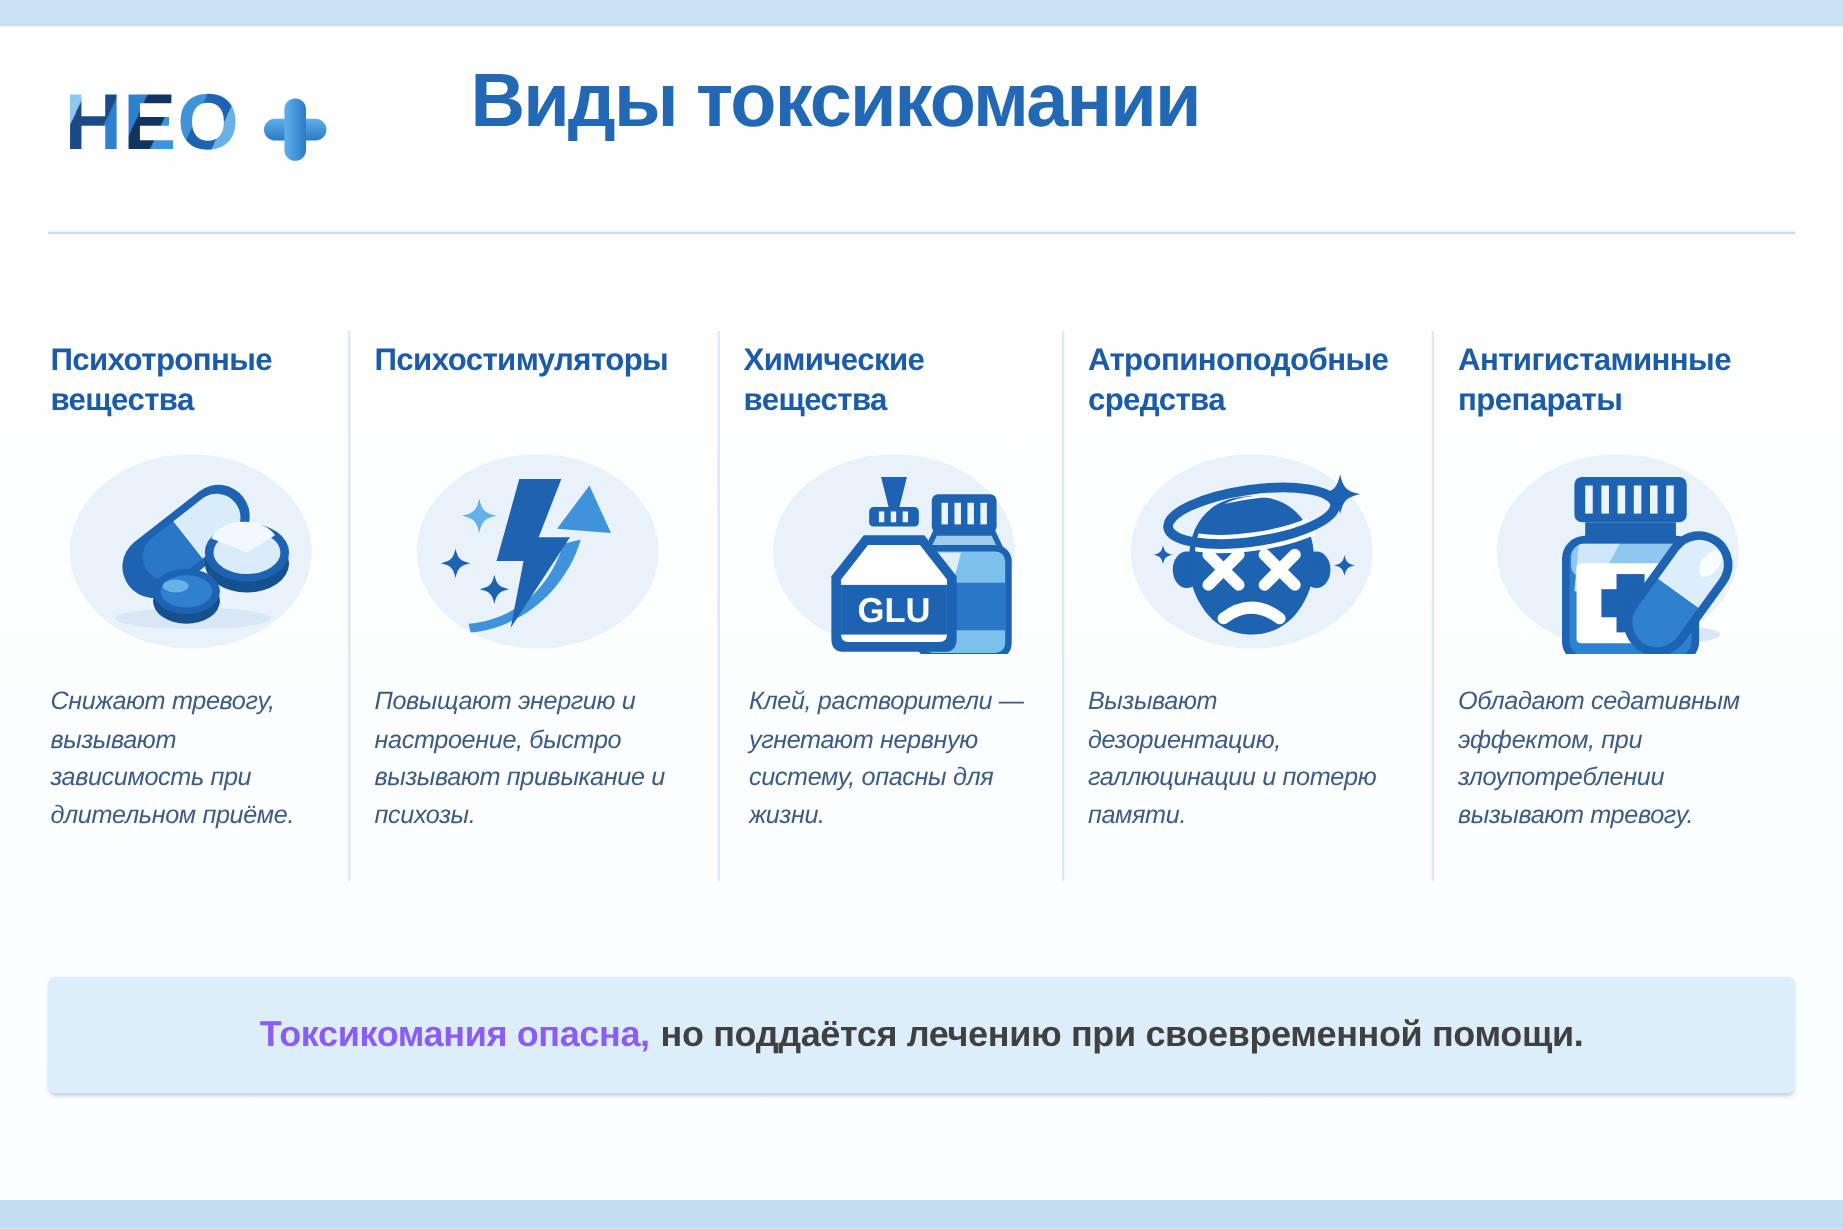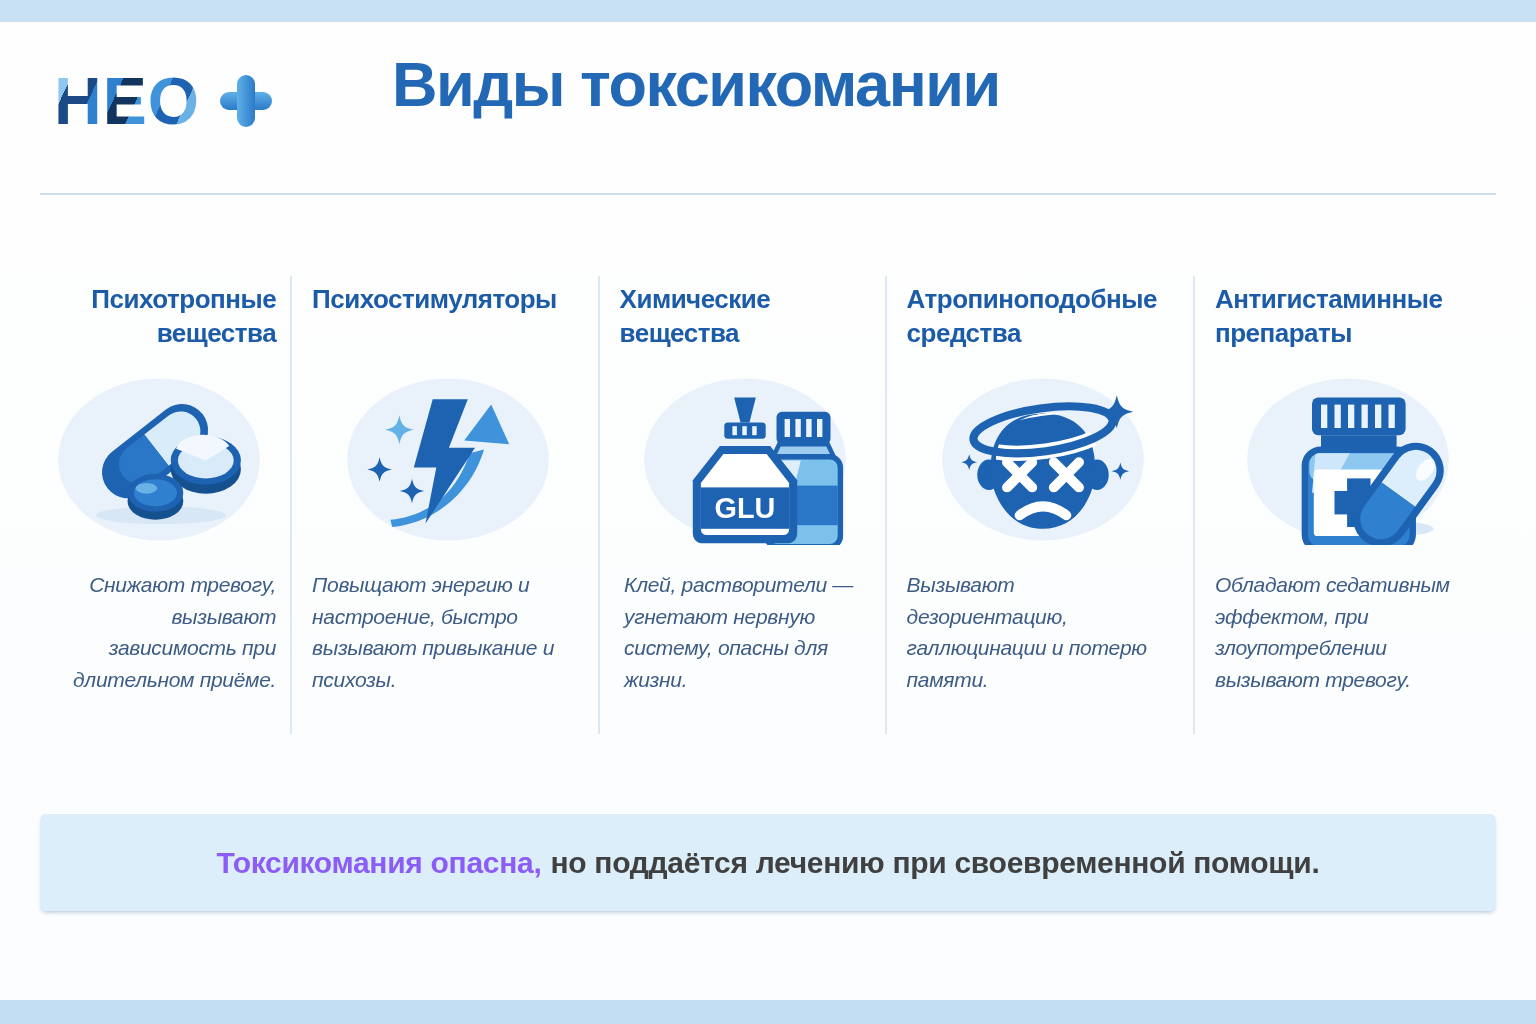--- a/index.html
+++ b/index.html
@@ -7,21 +7,21 @@
     width:1536px;height:1024px;overflow:hidden;
     font-family:"Liberation Sans","DejaVu Sans",sans-serif;
     background:#fdfefe;
   }
   .page{position:relative;width:1536px;height:1024px;background:linear-gradient(180deg,#fefefe 0%,#fbfdfe 100%);}
   .band{position:absolute;left:0;width:1536px;}
   .band.top{top:0;height:22px;background:#c9e1f4;}
   .band.bottom{bottom:0;height:24px;background:#c3ddf2;}
 
   
-  .logo{position:absolute;left:54px;top:68px;display:flex;align-items:center;gap:20px;}
+  .logo{position:absolute;left:54px;top:68px;display:flex;align-items:flex-end;gap:20px;}
   .logo-text{
     font-size:66px;font-weight:900;letter-spacing:1px;line-height:1;
     background:linear-gradient(115deg,#8ec7ef 0%,#8ec7ef 12%,#1c4a86 12%,#1c4a86 28%,#2f80cf 28%,#2f80cf 42%,#12355f 42%,#12355f 55%,#3f93da 55%,#3f93da 70%,#1d63b2 70%,#1d63b2 84%,#6ab1e6 84%);
     -webkit-background-clip:text;background-clip:text;color:transparent;
   }
   .logo-plus{position:relative;width:52px;height:52px;}
   .logo-plus::before,.logo-plus::after{
     content:"";position:absolute;border-radius:10px;
     background:linear-gradient(180deg,#5fb0e8,#2b7bc8);
   }
@@ -29,21 +29,21 @@
   .logo-plus::after{left:17px;top:0;width:18px;height:52px;background:linear-gradient(90deg,#5fb0e8,#2b7bc8);}
   .page-title{
     position:absolute;left:392px;top:48px;margin:0;
     font-size:63px;font-weight:700;letter-spacing:-1.5px;color:#2368b5;
   }
   .header-divider{position:absolute;left:40px;top:193px;width:1456px;height:2px;background:#ccdded;}
 
   
   .columns{position:absolute;left:40px;top:276px;width:1456px;height:458px;display:flex;}
   .col{display:flex;flex-direction:column;padding:0 14px 0 20px;box-sizing:border-box;}
-  .col:nth-of-type(1){flex:263;padding-left:2px;text-align:right;}
+  .col:nth-of-type(1){flex:263;padding-left:2px;}
   .col:nth-of-type(3){flex:305;}
   .col:nth-of-type(5){flex:282;align-items:center;}
   .col:nth-of-type(7){flex:306;}
   .col:nth-of-type(9){flex:300;}
   .col-divider{width:2px;background:#dce9f4;align-self:stretch;}
   .col-title{
     margin:6px 0 0;height:86px;
     font-size:26px;line-height:1.32;font-weight:700;color:#1c5ba8;letter-spacing:-0.5px;
   }
   .col-icon{width:216px;height:171px;margin:6px auto 0;flex:none;}

